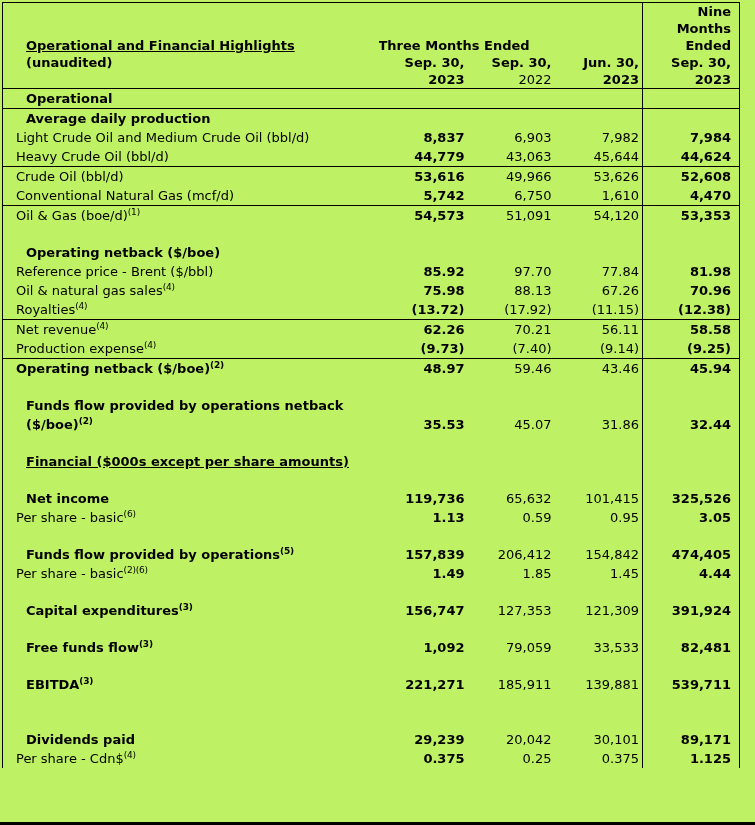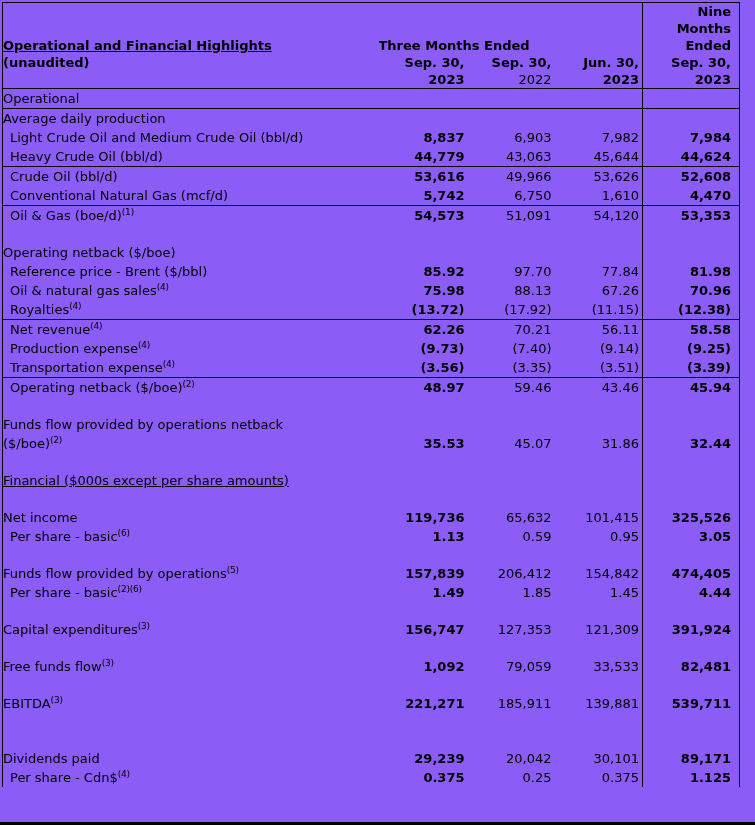--- a/index.html
+++ b/index.html
@@ -1,39 +1,39 @@
 <!DOCTYPE html>
 <html><head>
 <meta charset="utf-8">
 <style>
   html,body { margin:0; padding:0; }
   body {
     width:755px; height:825px; background:#ffffff; overflow:hidden;
     font-family:"DejaVu Sans","Liberation Sans",sans-serif;
     font-size:13px; color:#000000;
   }
-  .page { position:relative; width:755px; height:825px; overflow:hidden; background:#8b5cf6; }
+  .page { position:relative; width:755px; height:825px; overflow:hidden; background:#bef264; }
   table.highlights {
     border-collapse:collapse; table-layout:fixed;
     width:737px; margin:2px 0 0 2px;
     border-top:1.5px solid #000; border-left:1.5px solid #000;
   }
   col.c-label { width:376px; }
   col.c-v1, col.c-v2, col.c-v3 { width:88px; }
   col.c-v4 { width:97px; }
   td, th {
     padding:0 2px 0 0; margin:0; vertical-align:bottom;
     line-height:19px; height:19px; white-space:nowrap; overflow:hidden;
     font-weight:normal; text-align:left;
   }
   thead td { line-height:17px; height:17px; font-weight:bold; }
   thead tr.hdr-years td { border-bottom:1.4px solid #000; }
-  .lbl { padding-left:0; }
-  .lbl.indent { padding-left:7px; }
-  .b { font-weight:normal; }
+  .lbl { padding-left:23px; }
+  .lbl.indent { padding-left:13px; }
+  .b { font-weight:bold; }
   .u { text-decoration:underline; }
   .num { text-align:right; }
   .c1 { font-weight:bold; padding-right:2px; }
   .c2 { padding-right:3px; }
   .c3 { padding-right:3px; }
   .c4 {
     font-weight:bold; padding-right:8px;
     border-left:1.4px solid #000; border-right:1.4px solid #000;
   }
   thead .c4 { border-left:1.4px solid #000; border-right:1.4px solid #000; }
@@ -183,27 +183,20 @@
           <td class="num c3">56.11</td>
           <td class="num c4">58.58</td>
         </tr>
         <tr>
           <td class="lbl indent"><span>Production expense</span><sup>(4)</sup></td>
           <td class="num c1">(9.73)</td>
           <td class="num c2">(7.40)</td>
           <td class="num c3">(9.14)</td>
           <td class="num c4">(9.25)</td>
         </tr>
-        <tr>
-          <td class="lbl indent"><span>Transportation expense</span><sup>(4)</sup></td>
-          <td class="num c1">(3.56)</td>
-          <td class="num c2">(3.35)</td>
-          <td class="num c3">(3.51)</td>
-          <td class="num c4">(3.39)</td>
-        </tr>
         <tr class="topline">
           <td class="lbl indent b"><span>Operating netback ($/boe)</span><sup>(2)</sup></td>
           <td class="num c1">48.97</td>
           <td class="num c2">59.46</td>
           <td class="num c3">43.46</td>
           <td class="num c4">45.94</td>
         </tr>
         <tr class="spacer">
           <td class="lbl"></td>
           <td class="num c1"></td>

